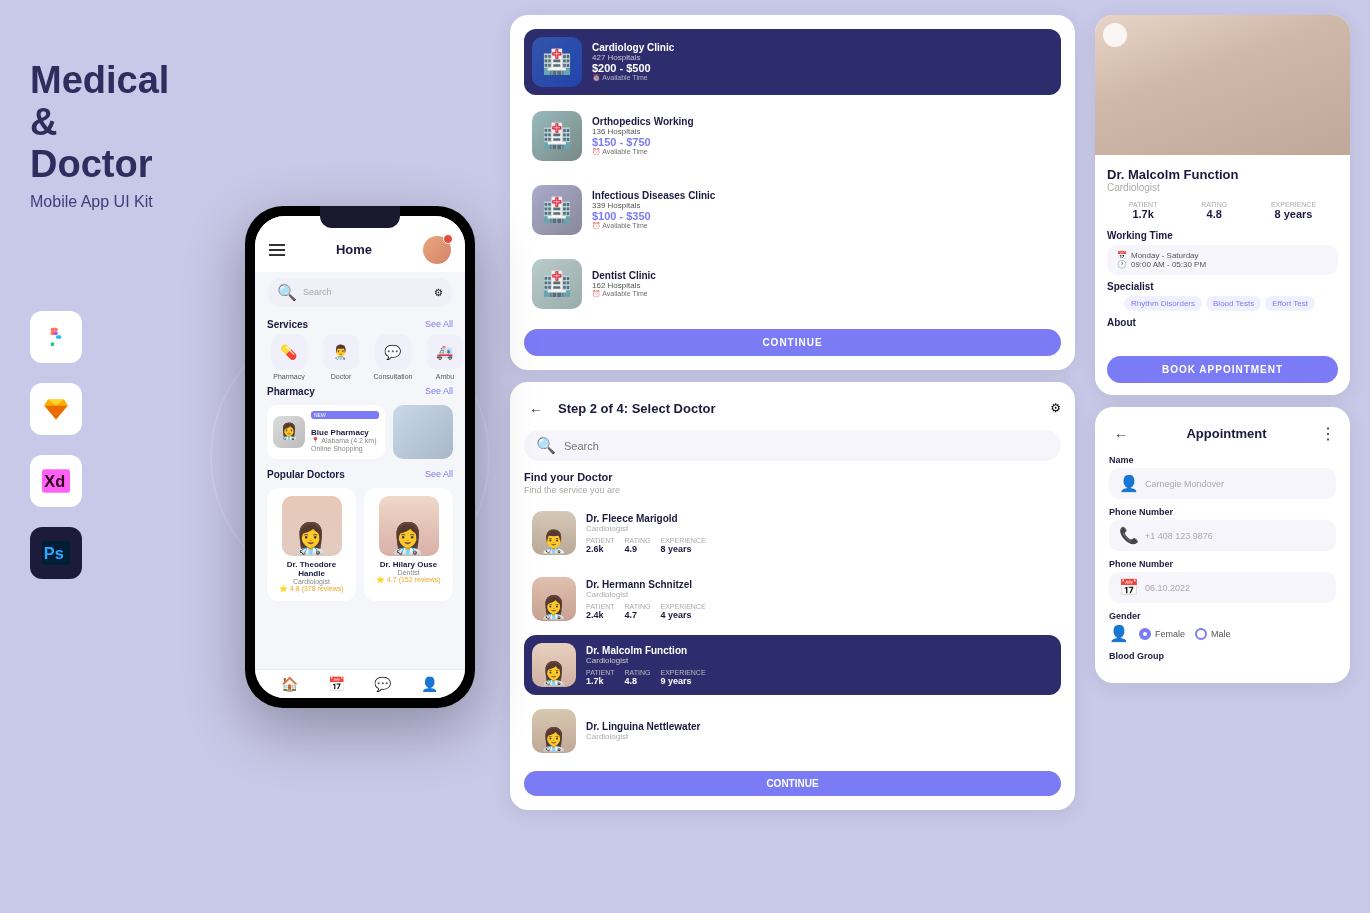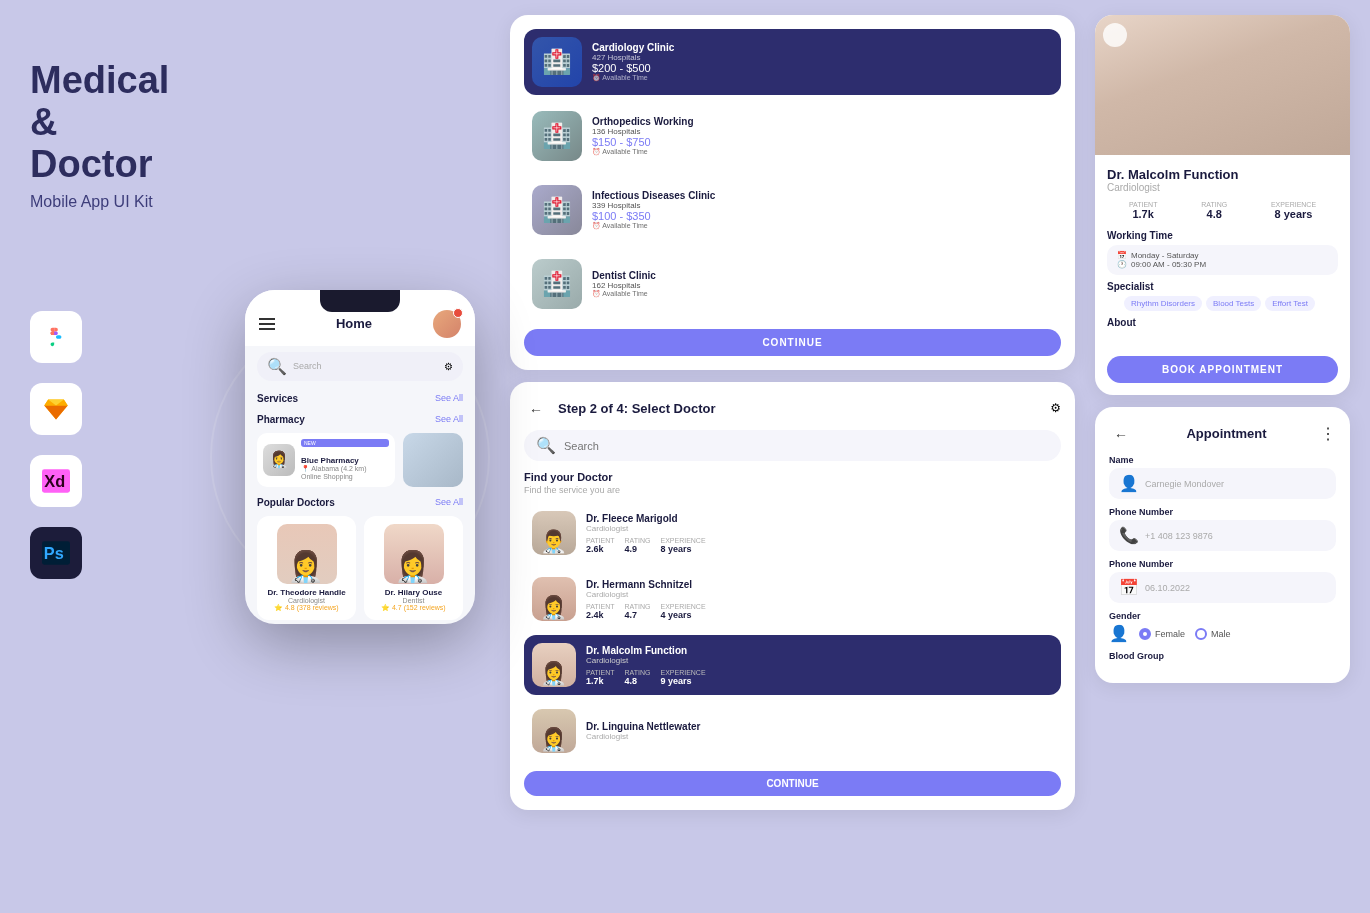--- a/index.html
+++ b/index.html
@@ -57,23 +57,24 @@
     
     .phone-area {
       width: 280px;
       display: flex;
       align-items: center;
       justify-content: center;
       padding: 20px 0;
     }
     .phone {
       width: 230px;
-      height: 334px;
+      height: 502px;
       background: #000000;
       border-radius: 38px;
+      padding: 10px;
       position: relative;
       box-shadow: 0 20px 60px rgba(0,0,0,0.3);
     }
     .phone-notch {
       width: 80px;
       height: 22px;
       background: #1a1a2e;
       border-radius: 0 0 12px 12px;
       position: absolute;
       top: 0;
@@ -257,21 +258,21 @@
       width: 50px; height: 50px;
       border-radius: 10px;
       background: linear-gradient(135deg, #aac, #889);
       overflow: hidden;
       display: flex; align-items: center; justify-content: center;
       font-size: 24px;
     }
     .clinic-info { flex: 1; }
     .clinic-name { font-size: 10px; font-weight: 700; }
     .clinic-count { font-size: 8px; opacity: 0.7; }
-    .clinic-price { font-size: 11px; font-weight: 400; color: #7b7bf5; }
+    .clinic-price { font-size: 11px; font-weight: 700; color: #7b7bf5; }
     .clinic-item.featured .clinic-price { color: #fff; }
     .clinic-avail { font-size: 7px; opacity: 0.6; }
     .continue-btn {
       background: #7b7bf5;
       color: #fff;
       border: none;
       border-radius: 20px;
       padding: 8px;
       width: 100%;
       font-size: 10px;

